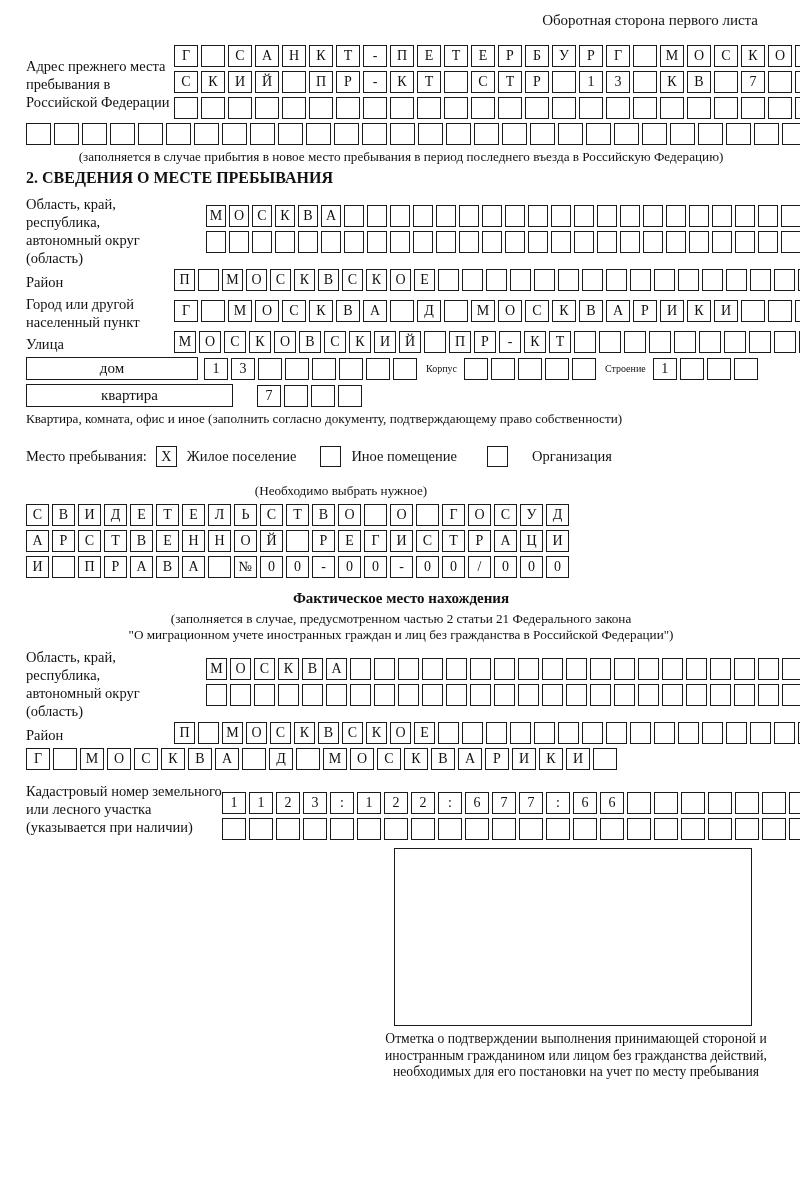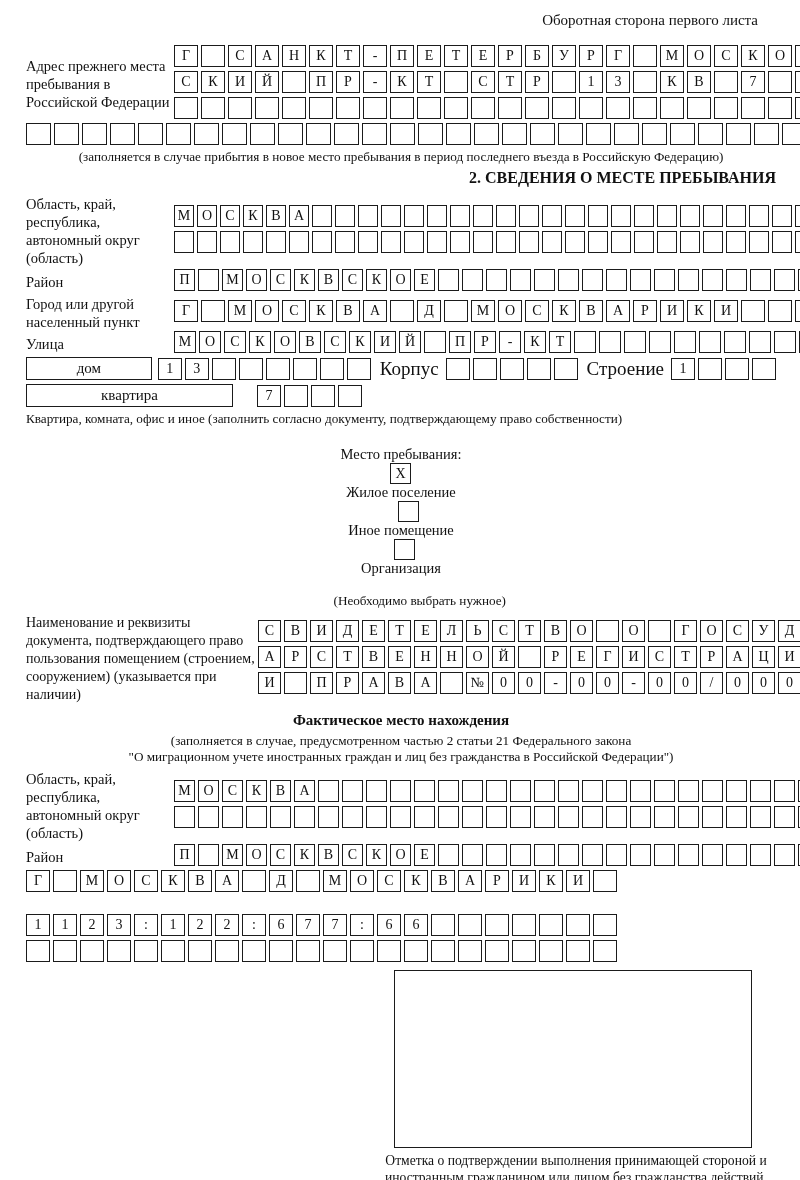--- a/index.html
+++ b/index.html
@@ -20,33 +20,33 @@
   .c28 .cell{width:23px;}
   .c29 .cell{width:18px;}
   .c27 .cell{width:19px;}
   .c26 .cell{width:20px;}
   .c21 .cell{width:21px;}
   .c22 .cell{width:22px;}
   .cw22 .cell{width:22px;}
   .note{font-size:13.2px;line-height:16px;}
   .center{text-align:center;}
   .b1note{margin:0 0 4px 0;}
-  .sect-title{font-size:16px;font-weight:bold;text-align:right;margin:2px 0 8px 0;}
+  .sect-title{font-size:16px;font-weight:bold;text-align:left;margin:2px 0 8px 0;}
   .sub-title{font-size:15px;font-weight:bold;text-align:center;margin:8px 0 4px 0;}
-  .mb2{margin-bottom:2px;}
+  .mb2{margin-bottom:2px;gap:32px;}
   .domrow{display:flex;align-items:center;margin-bottom:4px;}
   .boxlabel{border:1.5px solid #1b1b1b;height:21px;display:flex;align-items:center;
             justify-content:center;font-size:15px;background:#fff;}
   .bl170{width:170px;margin-right:6px;}
   .bl205{width:205px;margin-right:24px;}
-  .inl{font-size:19px;margin:0 7px 0 9px;}
-  .mestorow{display:flex;align-items:center;font-size:14.5px;margin:14px 0 2px 0;flex-direction:column;}
+  .inl{font-size:10px;margin:0 7px 0 9px;}
+  .mestorow{display:flex;align-items:center;font-size:14.5px;margin:14px 0 2px 0;}
   .chk{width:19px;height:19px;border:1.5px solid #1b1b1b;display:flex;align-items:center;
        justify-content:center;font-size:14px;margin:0 10px 0 9px;flex:0 0 auto;}
-  .mesto-note{margin:16px 0 5px 150px;width:330px;text-align:right;}
+  .mesto-note{margin:16px 0 5px 150px;width:330px;text-align:center;}
   .docblock{margin-bottom:6px;}
   .facts{margin-bottom:5px;}
   .stampbox{margin-left:368px;width:356px;height:176px;border:1.5px solid #1b1b1b;background:#fff;}
   .stampcap{margin:5px 0 0 348px;width:404px;text-align:center;font-size:13.6px;line-height:16.5px;}
 </style>
 </head>
 <body>
 
 <div class="page">
 
@@ -375,21 +375,20 @@
     <span class="chk">X</span>
     <span>Жилое поселение</span>
     <span class="chk" style="margin-left:24px;"></span>
     <span>Иное помещение</span>
     <span class="chk" style="margin-left:30px;margin-right:24px;"></span>
     <span>Организация</span>
   </div>
   <div class="note mesto-note">(Необходимо выбрать нужное)</div>
 
   <div class="frow docblock">
-    <div class="flabel w232">Наименование и реквизиты документа, подтверждающего право пользования помещением (строением, сооружением) (указывается при наличии)</div>
     <div class="fcells">
       <div class="cellrow c21">
           <span class="cell">С</span>
           <span class="cell">В</span>
           <span class="cell">И</span>
           <span class="cell">Д</span>
           <span class="cell">Е</span>
           <span class="cell">Т</span>
           <span class="cell">Е</span>
           <span class="cell">Л</span>
@@ -578,20 +577,21 @@
         <span class="cell">А</span>
         <span class="cell">Р</span>
         <span class="cell">И</span>
         <span class="cell">К</span>
         <span class="cell">И</span>
         <span class="cell"></span>
       </div>
   </div>
 
   <div class="frow" style="margin-bottom:4px;">
+    <div class="flabel w196">Кадастровый номер земельного или лесного участка (указывается при наличии)</div>
     <div class="fcells" style="padding-top:18px;">
       <div class="cellrow c22">
           <span class="cell">1</span>
           <span class="cell">1</span>
           <span class="cell">2</span>
           <span class="cell">3</span>
           <span class="cell">:</span>
           <span class="cell">1</span>
           <span class="cell">2</span>
           <span class="cell">2</span>

